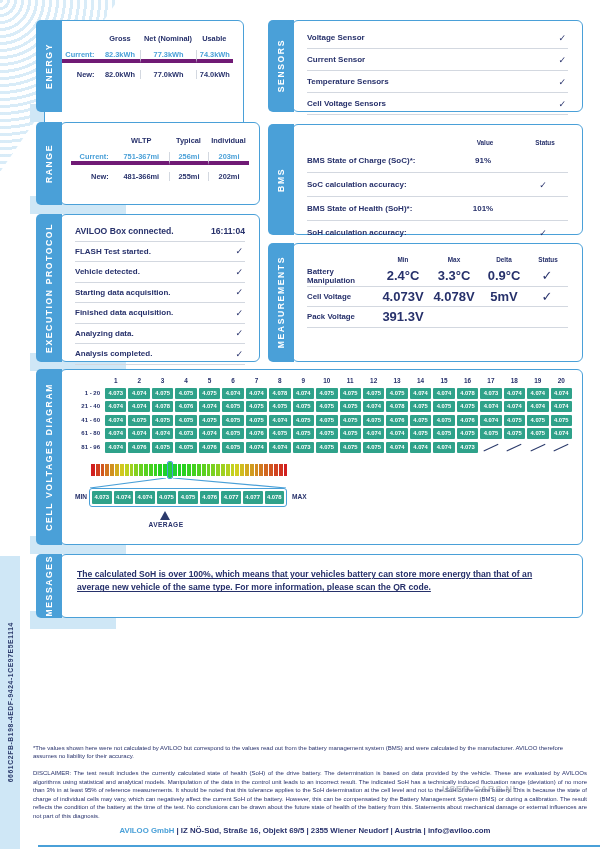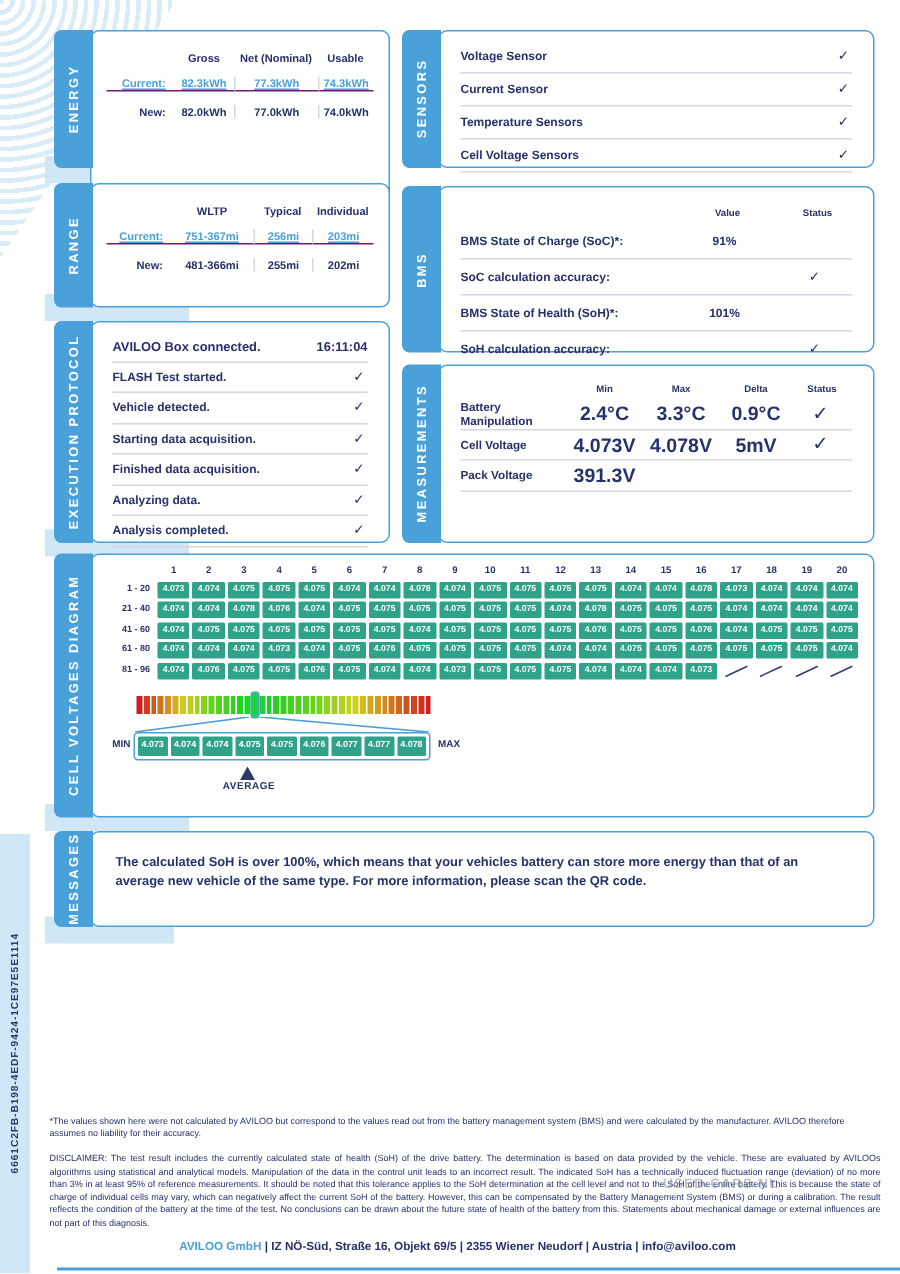--- a/index.html
+++ b/index.html
@@ -30,21 +30,21 @@
   
   .mt{padding:8px 10px 0 10px;}
   .mt-row{display:grid;align-items:center;min-height:18px;}
   .energy .mt-row{grid-template-columns:25% 23% 31% 21%;}
   .range  .mt-row{grid-template-columns:24% 31% 22% 23%;}
   .mt-h{font-weight:bold;font-size:7.2px;color:#27316B;text-align:center;white-space:nowrap;}
   .mt-lbl{font-size:7.4px;font-weight:bold;text-align:right;padding-right:5px;color:#27316B;white-space:nowrap;}
   .mt-val{font-size:7.4px;font-weight:bold;text-align:center;color:#27316B;white-space:nowrap;}
   .hl{color:#4AA0D8;}
   .vsep{border-left:1px solid #d3d8e0;}
-  .mt-underline .mt-lbl,.mt-underline .mt-val{border-bottom:1px solid #701a75;text-decoration:underline;}
+  .mt-underline .mt-lbl,.mt-underline .mt-val{border-bottom:4px solid #701a75;}
   .mt-head .mt-val{border-bottom:none;}
   
   .rows{padding:6px 14px 0 14px;}
   .chk-row{display:flex;align-items:center;justify-content:space-between;border-bottom:1px solid #d3d8e0;}
   .chk-row:last-child{border-bottom:1px solid #d3d8e0;}
   .chk-lbl{font-size:8px;font-weight:bold;color:#27316B;}
   .chk-mark{font-size:9px;font-weight:bold;color:#27316B;padding-right:2px;}
   .sensors .chk-row{min-height:21px;}
   .protocol .chk-row{min-height:19.5px;}
   .proto-time{font-size:8.6px;font-weight:bold;color:#27316B;}
@@ -104,21 +104,21 @@
 <div class="shadow-strip" style="left:30px;top:353px;width:96px;height:18px;"></div>
 <div class="shadow-strip" style="left:30px;top:536px;width:96px;height:18px;"></div>
 <div class="shadow-strip" style="left:30px;top:611px;width:86px;height:18px;"></div>
 <div class="uuid-strip">
     <span>6661C2FB-B198-4EDF-9424-1CE97E5E1114</span>
   </div>
 
 <div class="tab" style="left:36px;top:20px;width:26px;height:92px;">
     <span>ENERGY</span>
   </div>
-<div class="box energy mt" style="left:60px;top:20px;width:200px;height:119px;" id="energy-box">
+<div class="box energy mt" style="left:44px;top:20px;width:200px;height:119px;" id="energy-box">
     <div class="mt-row mt-head">
       <div class="mt-lbl"></div>
       <div class="mt-val mt-h">Gross</div>
       <div class="mt-val mt-h">Net (Nominal)</div>
       <div class="mt-val mt-h">Usable</div>
     </div>
     <div class="mt-row mt-underline">
       <div class="mt-lbl hl">Current:</div>
       <div class="mt-val hl">82.3kWh</div>
       <div class="mt-val vsep hl">77.3kWh</div>
@@ -469,21 +469,21 @@
       <div class="zs-cell">4.078</div>
     </div>
   <div class="minmax max-l">MAX</div>
   <div class="avg-tri"></div>
   <div class="avg-lbl">AVERAGE</div>
 </div>
 
 <div class="tab" style="left:36px;top:554px;width:26px;height:64px;">
     <span>MESSAGES</span>
   </div>
-<div class="box" style="left:60px;top:554px;width:523px;height:64px;">
+<div class="box" style="left:60px;top:554px;width:523px;height:64px;text-decoration:underline;">
   <div class="msg-text">The calculated SoH is over 100%, which means that your vehicles battery can store more energy than that of an average new vehicle of the same type. For more information, please scan the QR code.</div>
 </div>
 
 <div class="footnote">*The values shown here were not calculated by AVILOO but correspond to the values read out from the battery management system (BMS) and were calculated by the manufacturer. AVILOO therefore assumes no liability for their accuracy.</div>
 <div class="disclaimer">DISCLAIMER: The test result includes the currently calculated state of health (SoH) of the drive battery. The determination is based on data provided by the vehicle. These are evaluated by AVILOOs algorithms using statistical and analytical models. Manipulation of the data in the control unit leads to an incorrect result. The indicated SoH has a technically induced fluctuation range (deviation) of no more than 3% in at least 95% of reference measurements. It should be noted that this tolerance applies to the SoH determination at the cell level and not to the SoH of the entire battery. This is because the state of charge of individual cells may vary, which can negatively affect the current SoH of the battery. However, this can be compensated by the Battery Management System (BMS) or during a calibration. The result reflects the condition of the battery at the time of the test. No conclusions can be drawn about the future state of health of the battery from this. Statements about mechanical damage or external influences are not part of this diagnosis.</div>
 <div class="watermark">USED CARS NL</div>
 <div class="footer"><span class="co">AVILOO GmbH</span><span> | IZ NÖ-Süd, Straße 16, Objekt 69/5 | 2355 Wiener Neudorf | Austria | info@aviloo.com</span></div>
 <div class="footer-line"></div>
 
 </body></html>

